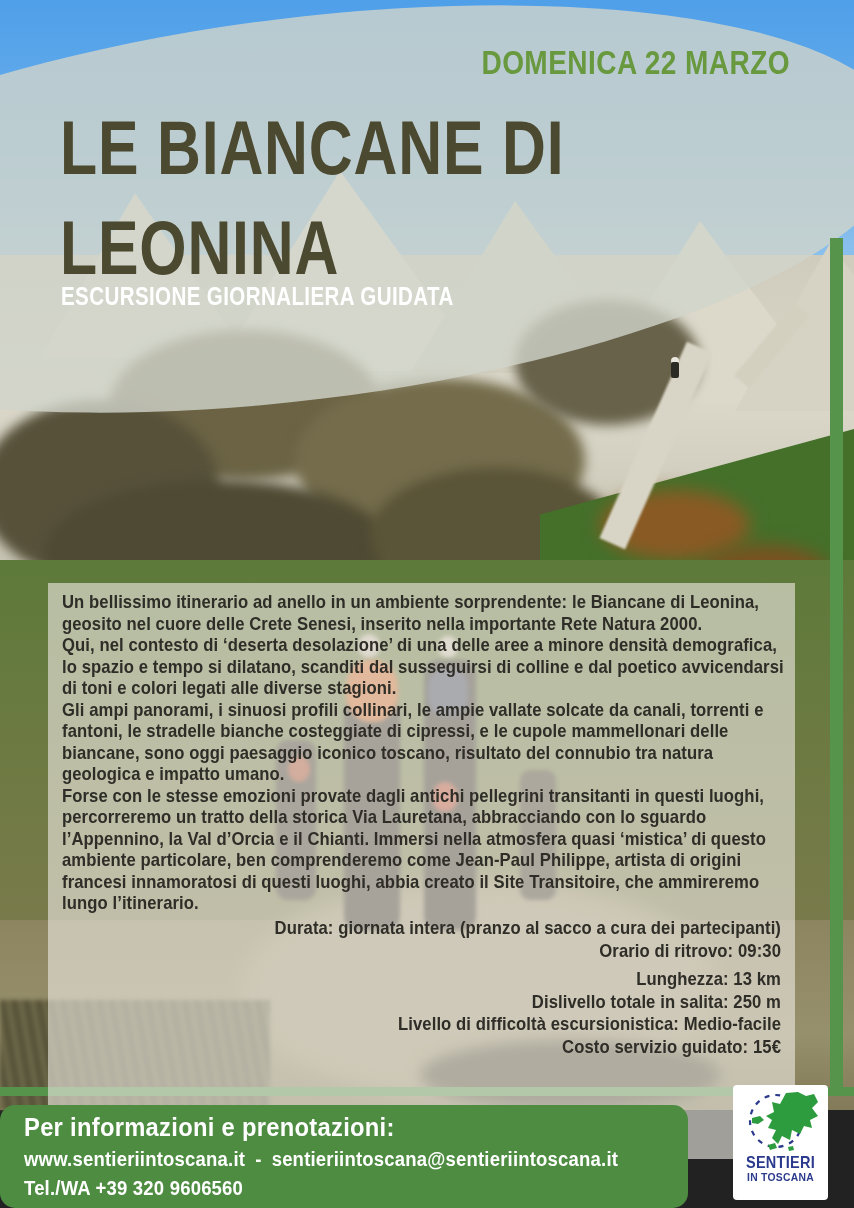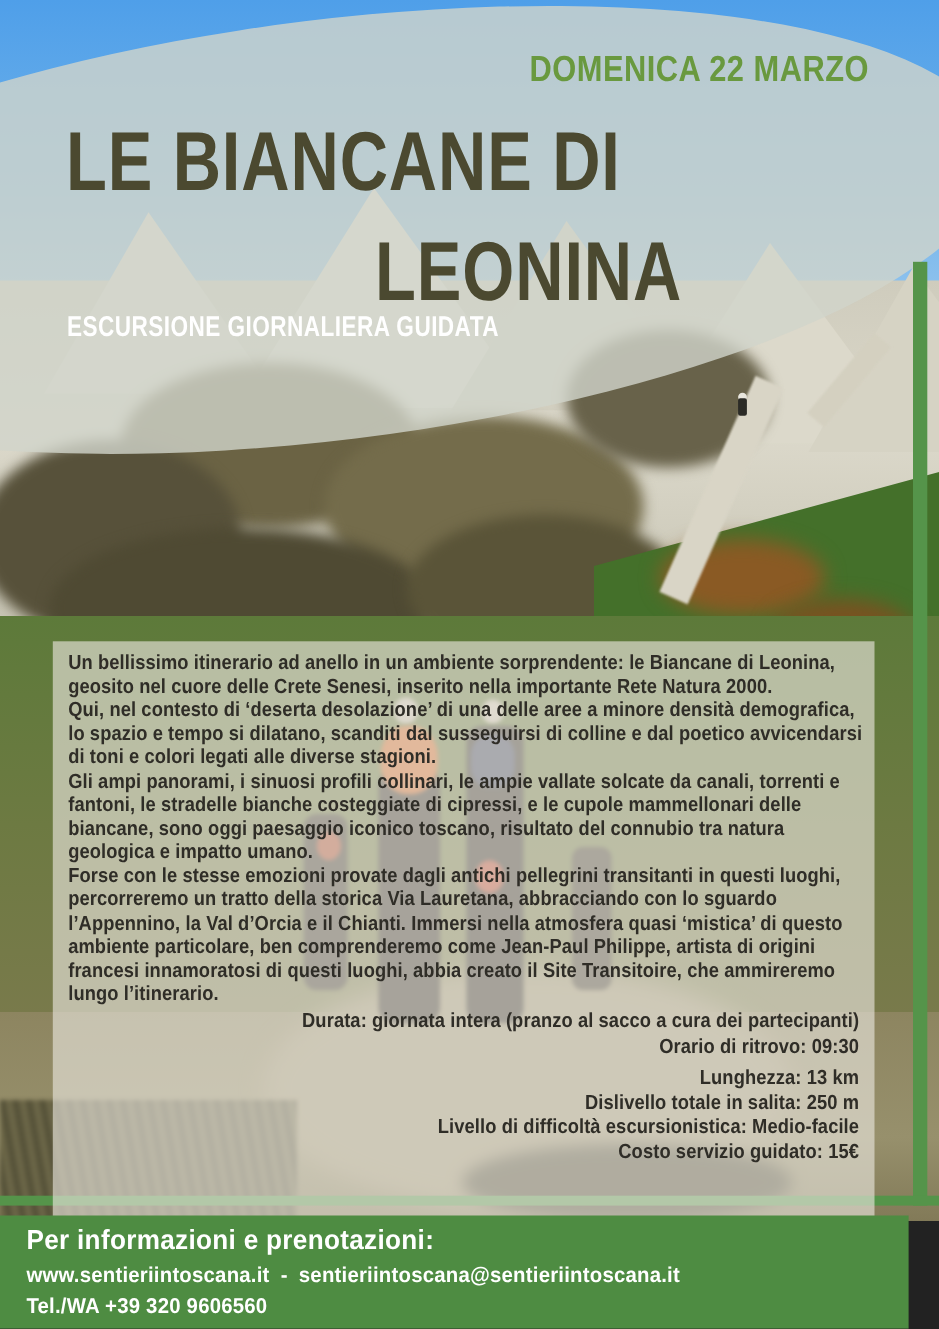--- a/index.html
+++ b/index.html
@@ -58,36 +58,36 @@
 
   
   .wash{left:-310px;top:18px;width:1220px;height:382px;border-radius:50%;
     background:rgba(209,213,203,0.8);transform:rotate(-7deg);z-index:2;}
   .bar-v{left:830px;top:238px;width:13px;height:858px;background:#55944a;z-index:3;}
   .bar-h{left:0;top:1087px;width:854px;height:9px;background:#55944a;z-index:3;}
 
   .date-banner{top:44px;right:64px;z-index:5;color:#69993f;font-size:33px;font-weight:bold;
     letter-spacing:0.5px;transform:scaleX(0.85);transform-origin:100% 0;white-space:nowrap;}
   .title{left:60px;top:98px;z-index:5;color:#4b4930;font-size:76px;font-weight:bold;
-    line-height:100px;white-space:nowrap;text-align:right;}
+    line-height:100px;white-space:nowrap;}
   .title span{position:static;display:inline-block;transform:scaleX(0.8);transform-origin:0 0;letter-spacing:1px;}
   .subtitle{left:61px;top:281px;z-index:5;color:#ffffff;font-size:26px;font-weight:bold;
     letter-spacing:0.5px;transform:scaleX(0.79);transform-origin:0 0;white-space:nowrap;}
 
   .textbox{left:48px;top:583px;width:747px;height:576px;z-index:4;
     background:rgba(231,228,218,0.65);overflow:hidden;}
   .body-copy{left:14px;top:8px;width:812px;transform:scaleX(0.9);transform-origin:0 0;
     color:#2f2d27;font-size:18.5px;font-weight:bold;line-height:21.5px;letter-spacing:0.1px;}
   .body-copy p{position:static;margin:0;}
   .details{right:14px;top:334px;width:812px;transform:scaleX(0.9);transform-origin:100% 0;
     color:#2f2d27;font-size:18.5px;font-weight:bold;line-height:22.5px;text-align:right;letter-spacing:0.1px;}
   .details div{position:static;}
   .details .gap-after{margin-bottom:6px;}
 
-  .footer{left:0;top:1105px;width:826px;height:103px;background:#4e8c42;z-index:6;color:#fff;}
+  .footer{left:0;top:1105px;width:688px;height:103px;background:#4e8c42;z-index:6;color:#fff;border-radius:15px;}
   .footer-inner{left:24px;top:8px;width:820px;transform:scaleX(0.95);transform-origin:0 0;}
   .footer-inner > div{position:static;}
   .f-head{font-size:25px;font-weight:bold;letter-spacing:0.3px;}
   .f-line{font-size:19.5px;font-weight:bold;margin-top:6px;letter-spacing:0.2px;}
   .f-line span{position:static;}
   .f-sep{margin:0 5px;}
 
   .logo{left:733px;top:1085px;width:95px;height:115px;background:#ffffff;border-radius:4px;
     z-index:7;text-align:center;}
   .logo svg{position:static;display:block;margin:5px auto 0 auto;}
@@ -173,14 +173,25 @@
       <div class="f-head">Per informazioni e prenotazioni:</div>
       <div class="f-line">
         <span>www.sentieriintoscana.it</span>
         <span class="f-sep">-</span>
         <span>sentieriintoscana@sentieriintoscana.it</span>
       </div>
       <div class="f-line">Tel./WA +39 320 9606560</div>
     </div>
   </div>
 
+  <div class="logo">
+    <svg width="85" height="64" viewBox="0 0 85 64">
+      <circle cx="38" cy="31" r="26" fill="none" stroke="#2b3a8c" stroke-width="2.2" stroke-dasharray="5 6"></circle>
+      <path d="M48,3 L60,2 L68,6 L76,4 L80,12 L74,18 L80,26 L72,30 L74,38 L66,36 L62,44 L54,40 L52,50 L44,46 L40,54 L34,48 L38,40 L30,38 L34,30 L28,26 L36,22 L34,12 L42,14 Z" fill="#2c9c3e"></path>
+      <path d="M14,28 L22,26 L26,30 L20,34 L14,33 Z" fill="#2c9c3e"></path>
+      <path d="M30,55 L37,53 L39,58 L32,60 Z" fill="#2c9c3e"></path>
+      <path d="M50,57 L55,56 L56,60 L51,61 Z" fill="#2c9c3e"></path>
+    </svg>
+    <span class="logo-name1">SENTIERI</span>
+    <span class="logo-name2">IN TOSCANA</span>
+  </div>
 
 </div>
 
 </body></html>

